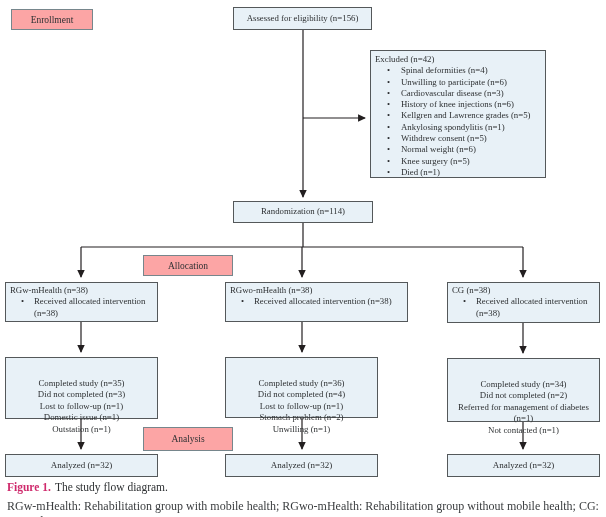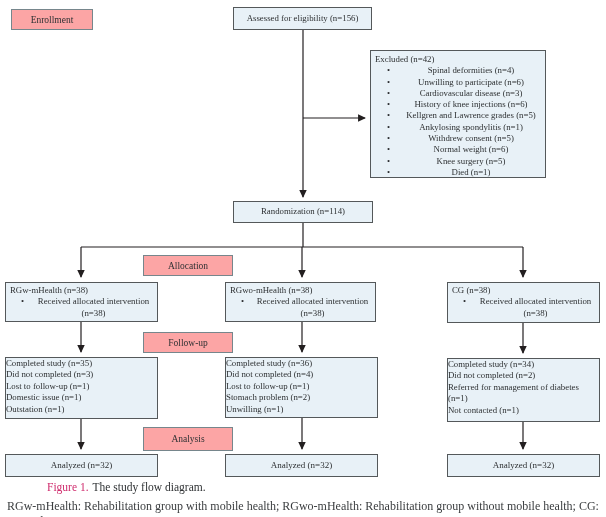--- a/index.html
+++ b/index.html
@@ -17,32 +17,32 @@
   }
   .stage-label {
     position:absolute; box-sizing:border-box; z-index:1;
     background:#fca5a5; border:1.6px solid #76868c;
     display:flex; align-items:center; justify-content:center;
     font-size:9.5px;
   }
   .center-text { display:flex; align-items:center; justify-content:center; text-align:center; }
   .box-title { padding:2px 4px 0 4px; }
   .bullet-line {
-    position:relative; padding:0 4px 0 28px;text-align:center;
+    position:relative; padding:0 4px 0 28px;
   }
   .bullet-line::before {
     content:"\2022"; position:absolute; left:15px; top:0;
   }
   .excluded-items .bullet-line::before { left:16px; }
   .excluded-items .bullet-line { padding-left:30px; }
-  .follow-box { text-align:left; padding-top:0; }
+  .follow-box { text-align:center; padding-top:20px; }
   .follow-line { line-height:11.4px; }
   .analyzed-box { font-size:9px; }
   #caption { position:absolute; left:7px; top:481px; font-size:11.5px; z-index:1; }
-  #caption .cap-label { color:#cf2a6c; font-weight:normal; margin-right:4px;margin-left:40px; }
+  #caption .cap-label { color:#cf2a6c; font-weight:bold; margin-right:4px; }
   #footnote { position:absolute; left:7px; top:499px; font-size:12px; color:#3a3d3f; z-index:1; }
 </style>
 </head>
 <body>
 
 <div id="figure">
 
   <svg id="connectors" width="606" height="517">
     <defs>
       <marker id="ah" markerWidth="8" markerHeight="8" refX="5.8" refY="3.5" orient="auto">
@@ -99,32 +99,29 @@
   </div>
 
   <div class="stage-label" style="left:143px; top:255px; width:90px; height:21px;">
     <span>Allocation</span>
   </div>
 
   <div class="box" style="left:5px; top:282px; width:153px; height:40px;">
     <div class="box-title">RGw-mHealth (n=38)</div>
     <div class="bullet-line">Received allocated intervention (n=38)</div>
   </div>
-  <div class="box" style="left:225px; top:282px; width:151px; height:40px;">
+  <div class="box" style="left:225px; top:282px; width:183px; height:40px;">
     <div class="box-title">RGwo-mHealth (n=38)</div>
     <div class="bullet-line">Received allocated intervention (n=38)</div>
   </div>
   <div class="box" style="left:447px; top:282px; width:153px; height:41px;">
     <div class="box-title">CG (n=38)</div>
     <div class="bullet-line">Received allocated intervention (n=38)</div>
   </div>
 
-  <div class="stage-label" style="left:143px; top:332px; width:90px; height:21px;">
-    <span>Follow-up</span>
-  </div>
 
   <div class="box follow-box" style="left:5px; top:357px; width:153px; height:62px;">
       <div class="follow-line">Completed study (n=35)</div>
       <div class="follow-line">Did not completed (n=3)</div>
       <div class="follow-line">Lost to follow-up (n=1)</div>
       <div class="follow-line">Domestic issue (n=1)</div>
       <div class="follow-line">Outstation (n=1)</div>
     </div>
   <div class="box follow-box" style="left:225px; top:357px; width:153px; height:61px;">
       <div class="follow-line">Completed study (n=36)</div>

